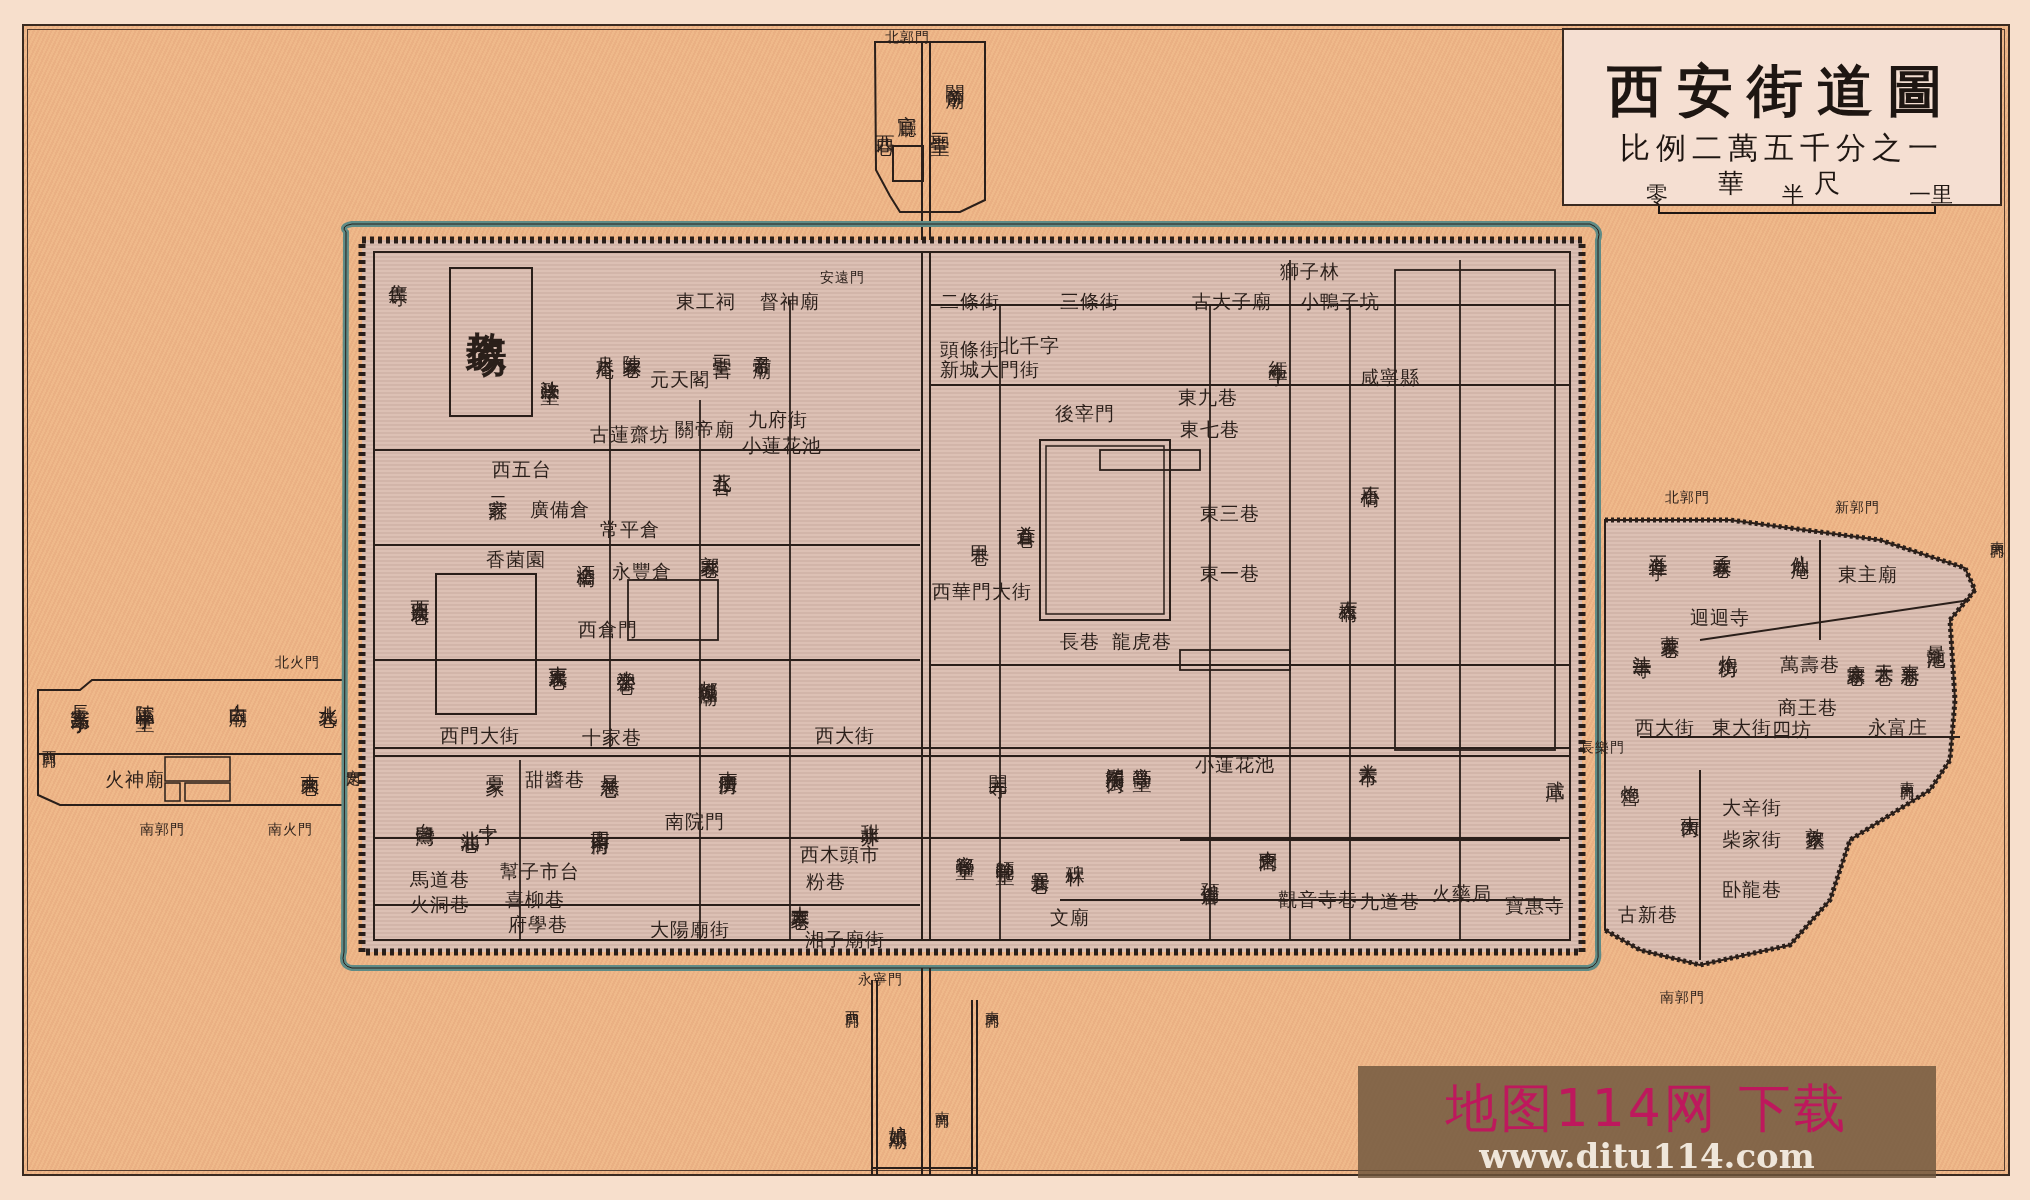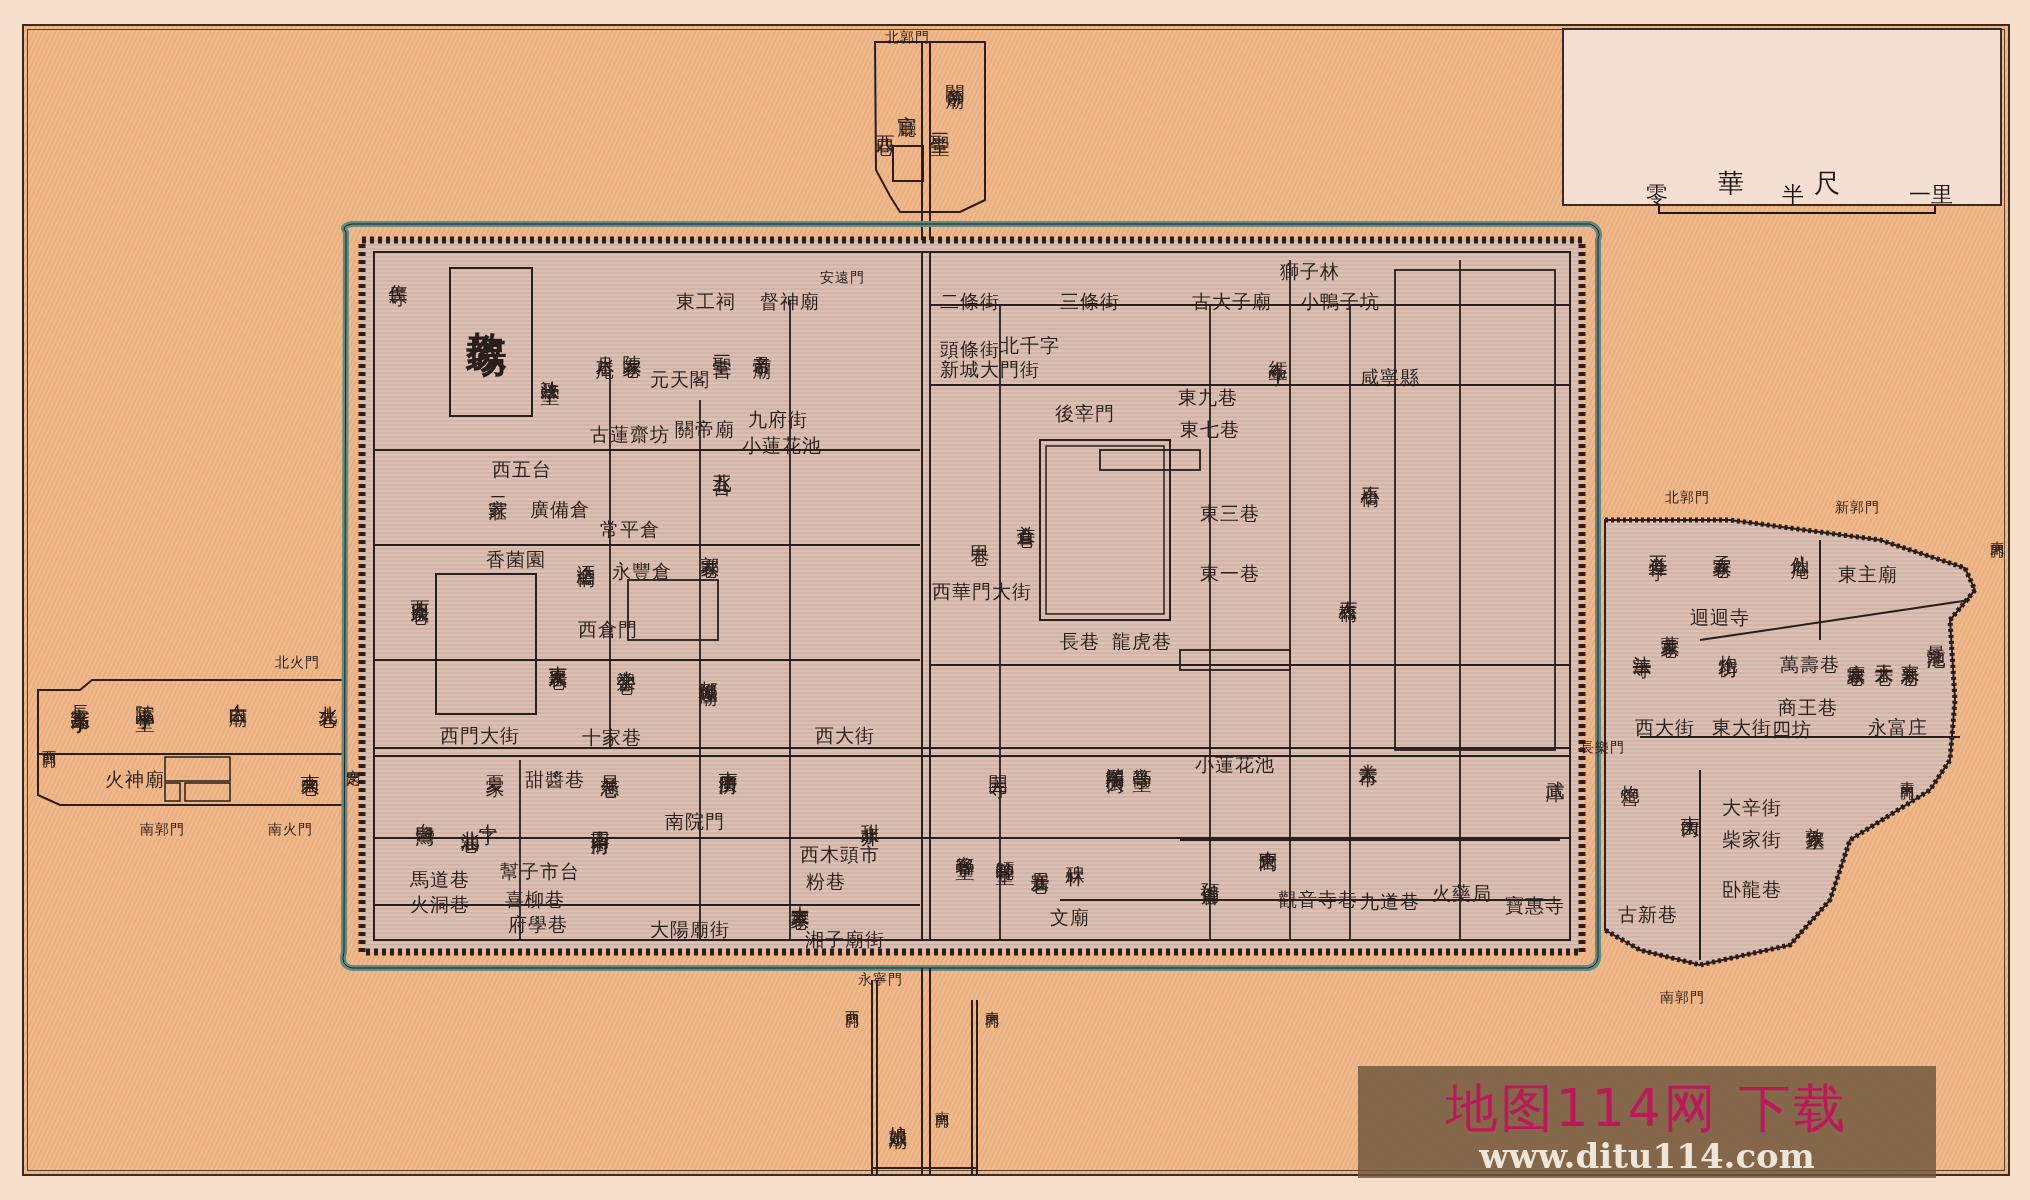--- a/index.html
+++ b/index.html
@@ -106,20 +106,22 @@
   <line x1="872" y1="980" x2="872" y2="1175" stroke="#2a1f1a" stroke-width="2"></line>
   <line x1="877" y1="980" x2="877" y2="1175" stroke="#2a1f1a" stroke-width="2"></line>
   <line x1="972" y1="1000" x2="972" y2="1175" stroke="#2a1f1a" stroke-width="2"></line>
   <line x1="977" y1="1000" x2="977" y2="1175" stroke="#2a1f1a" stroke-width="2"></line>
   <line x1="922" y1="968" x2="922" y2="1175" stroke="#2a1f1a" stroke-width="2"></line>
   <line x1="930" y1="968" x2="930" y2="1175" stroke="#2a1f1a" stroke-width="2"></line>
   <line x1="872" y1="1168" x2="977" y2="1168" stroke="#2a1f1a" stroke-width="2"></line>
 </svg>
 
 <div class="titlebox">
+  <div class="title">西安街道圖</div>
+  <div class="scale-text" style="top:98px;">比例二萬五千分之一</div>
   <div class="scale-text" style="top:136px;font-size:26px;">華　　尺</div>
   <div class="scalebar"></div>
   <span class="scalelbl" style="left:82px;">零</span>
   <span class="scalelbl" style="left:218px;">半</span>
   <span class="scalelbl" style="left:345px;">一里</span>
 </div>
 
 <span class="lbl gate" style="left:885px;top:30px;">北郭門</span>
 <span class="lbl gate" style="left:820px;top:270px;">安遠門</span>
 <span class="lbl gate" style="left:858px;top:972px;text-align:center;">永寧門</span>

